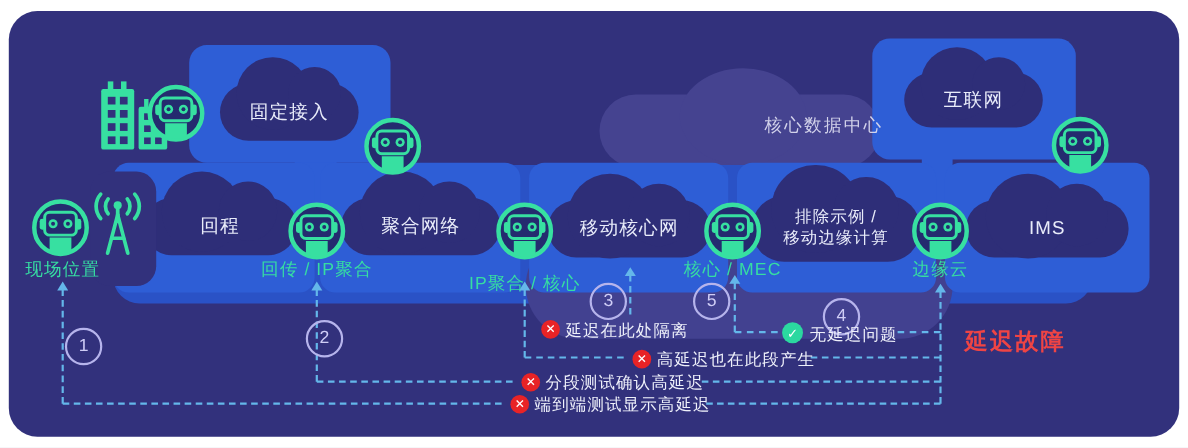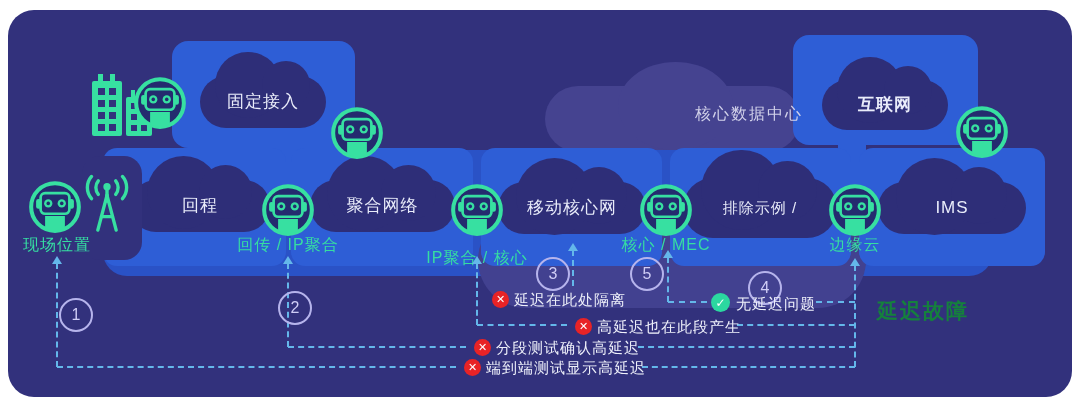--- a/index.html
+++ b/index.html
@@ -40,21 +40,21 @@
        border-bottom:8px solid #64b7ea;z-index:8;}
 
   .stepnum{width:30px;height:30px;border:2px solid #b6b4ec;border-radius:50%;color:#cfcdf6;
            font-size:16px;display:flex;align-items:center;justify-content:center;z-index:9;}
   .xbadge{width:17px;height:17px;border-radius:50%;background:#e82326;color:#fff;font-size:11px;
           font-weight:bold;display:flex;align-items:center;justify-content:center;z-index:9;}
   .okbadge{width:19px;height:19px;border-radius:50%;background:#2bd8a0;color:#fff;font-size:12px;
            font-weight:bold;display:flex;align-items:center;justify-content:center;z-index:9;}
   .note{z-index:9;color:#eef0fa;font-size:15px;white-space:nowrap;letter-spacing:1px;}
 
-  .title{z-index:9;color:#15803d;font-size:21px;font-weight:600;letter-spacing:2px;line-height:27px;}
+  .title{z-index:9;color:#ef4444;font-size:21px;font-weight:600;letter-spacing:2px;line-height:27px;}
 </style>
 </head>
 <body>
 
 <svg width="0" height="0" style="position:absolute">
   <defs>
     <g id="botg">
       <circle cx="30" cy="30" r="26.5" fill="#242b6f" stroke="#37e0a1" stroke-width="4.5"></circle>
       <path d="M19 40 h22 v13.5 a26.5 26.5 0 0 1 -22 0 Z" fill="#37e0a1"></path>
       <rect x="14" y="14.5" width="32" height="23" rx="5" fill="#242b6f" stroke="#37e0a1" stroke-width="3"></rect>
@@ -87,21 +87,21 @@
   <div class="abs segbox" style="left:291px;width:182px;"></div>
   <div class="abs segbox" style="left:481px;width:181px;"></div>
   <div class="abs segbox" style="left:670px;width:181px;"></div>
   <div class="abs segbox" style="left:859px;width:186px;"></div>
 
   <div class="cloud" style="left:200px;top:76px;width:126px;height:52px;">
     <div class="clabel">
         <span>固定接入</span>
       </div>
   </div>
-  <div class="cloud" style="left:822px;top:80px;width:126px;height:50px;font-weight:bold;">
+  <div class="cloud" style="left:822px;top:66px;width:126px;height:50px;">
     <div class="clabel">
         <span>互联网</span>
       </div>
   </div>
   <div class="cloud" style="left:130px;top:180px;width:140px;height:52px;">
     <div class="clabel">
         <span>回程</span>
       </div>
   </div>
   <div class="cloud" style="left:310px;top:180px;width:145px;height:52px;">
@@ -110,20 +110,21 @@
       </div>
   </div>
   <div class="cloud" style="left:498px;top:182px;width:148px;height:52px;">
     <div class="clabel">
         <span>移动核心网</span>
       </div>
   </div>
   <div class="cloud" style="left:683px;top:178px;width:154px;height:60px;">
     <div class="clabel">
       <span class="sm">排除示例 /</span>
+      <span class="sm">移动边缘计算</span>
     </div>
   </div>
   <div class="cloud" style="left:878px;top:182px;width:148px;height:52px;">
     <div class="clabel">
         <span>IMS</span>
       </div>
   </div>
 
   <div class="abs tile"></div>
 

